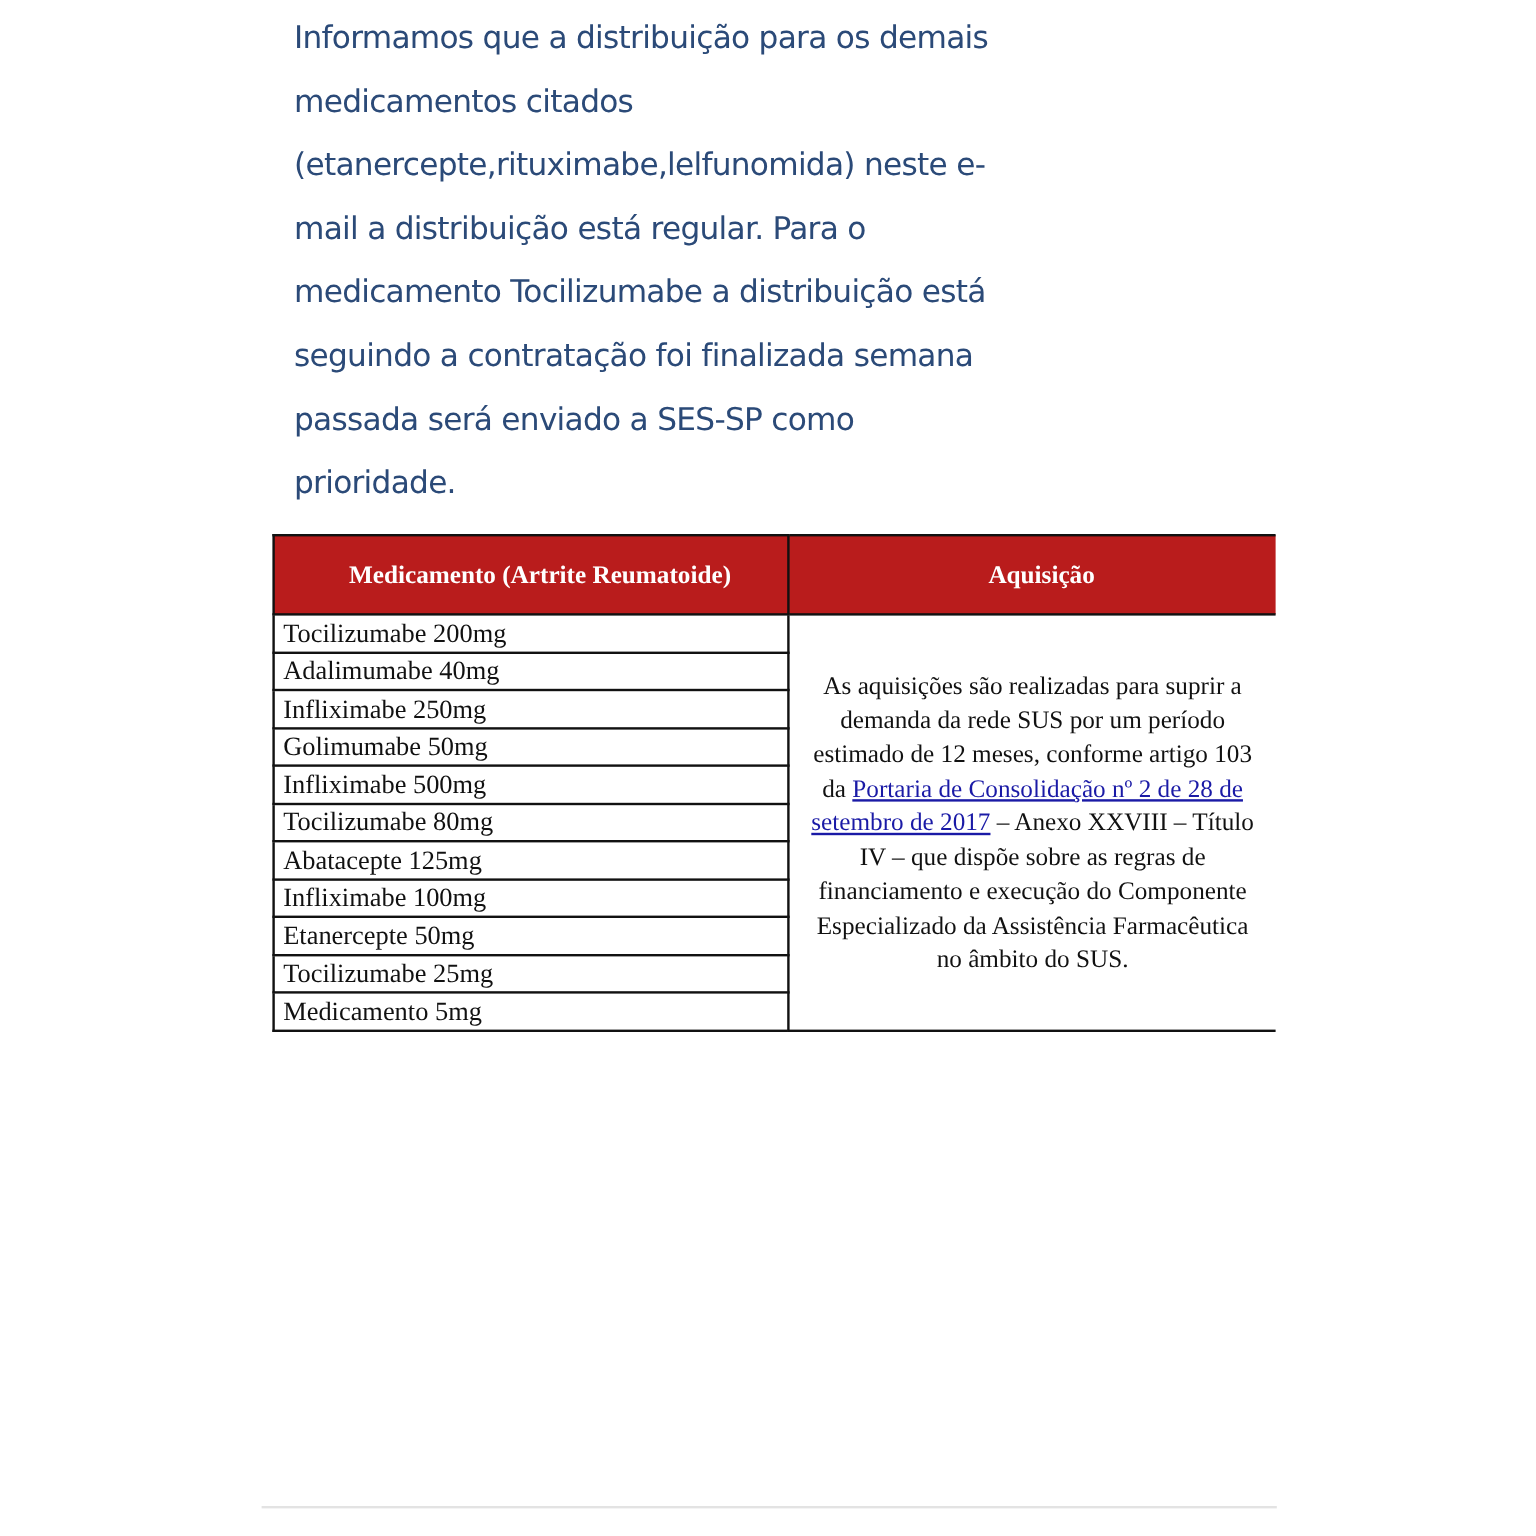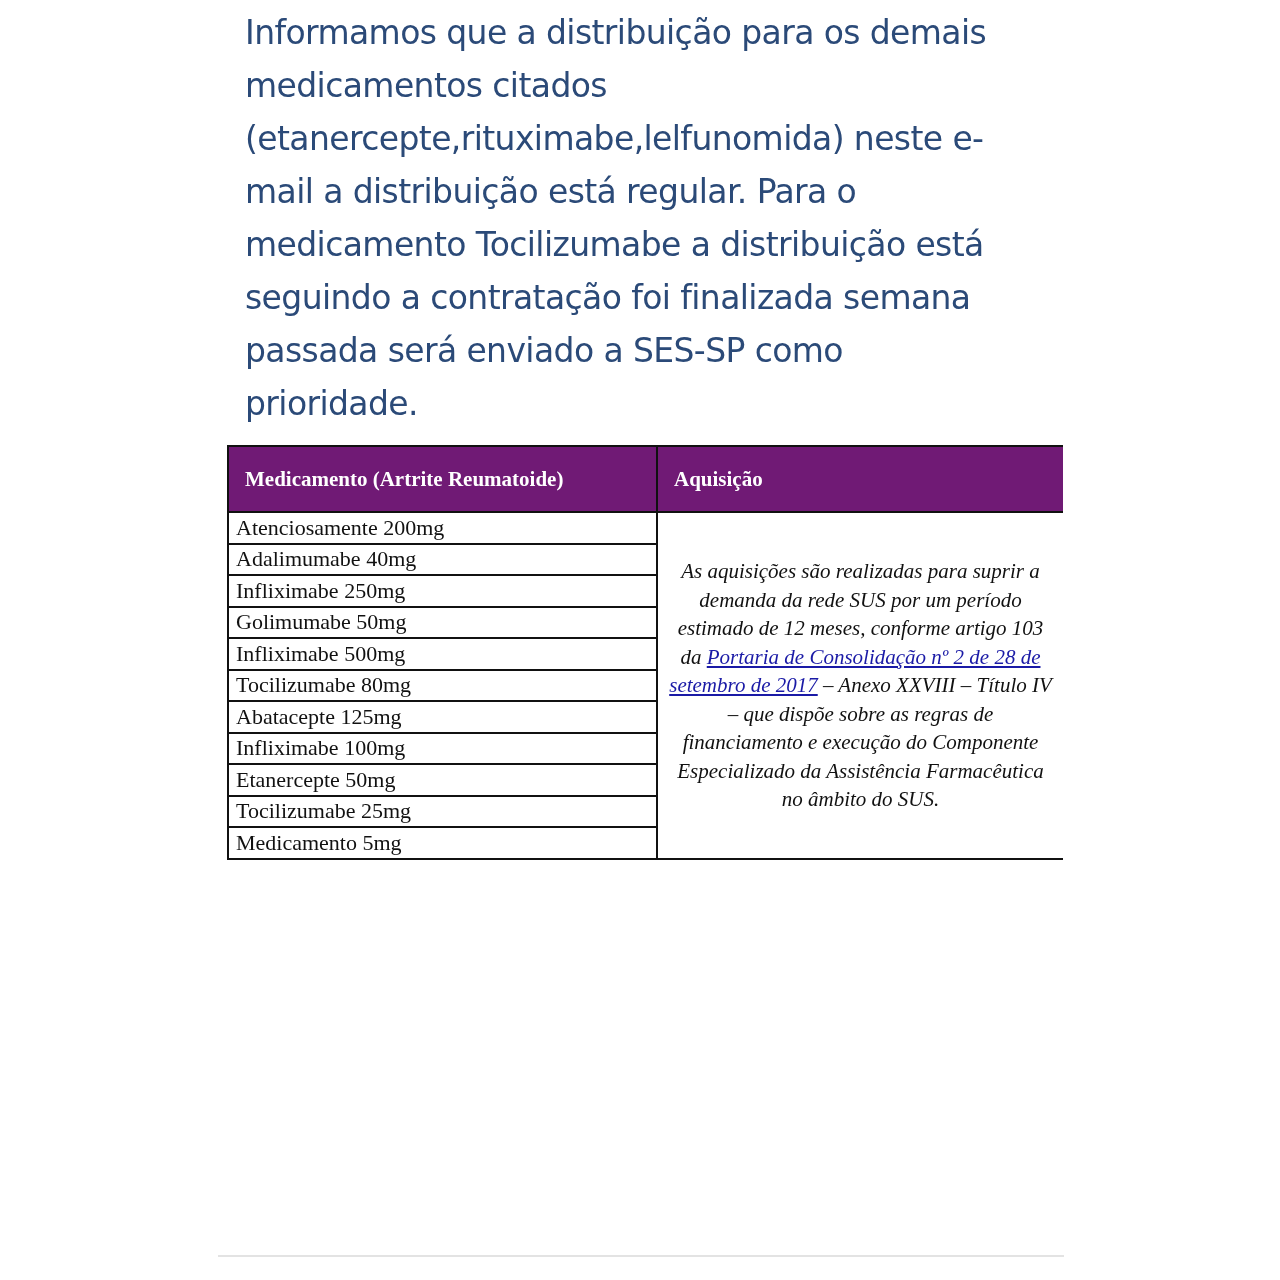--- a/index.html
+++ b/index.html
@@ -1,40 +1,40 @@
 <!DOCTYPE html>
 <html><head>
 <meta charset="utf-8">
 <style>
   html, body { margin: 0; padding: 0; background: #ffffff; }
   body { width: 1280px; height: 1280px; position: relative; overflow: hidden; }
   .intro {
     position: absolute; left: 245px; top: 6px; width: 800px;
-    font-family: "DejaVu Sans", sans-serif; font-size: 33px; line-height: 53px;
+    font-family: "DejaVu Sans", sans-serif; font-size: 26px; line-height: 53px;
     color: #2b4a78; letter-spacing: -0.6px; margin: 0; white-space: pre-line;
   }
   table.med {
     position: absolute; left: 227px; top: 445px; width: 836px;
     border-collapse: collapse; font-family: "Liberation Serif", serif;
   }
   table.med th {
-    background: #701a75; color: #ffffff; font-weight: bold; font-size: 21px;
-    height: 62px; text-align: left; border: 2px solid #111;
+    background: #b91c1c; color: #ffffff; font-weight: bold; font-size: 21px;
+    height: 62px; text-align: center; border: 2px solid #111;
     border-right: 2px solid #111;
     padding-left: 16px;
   }
   table.med th.c2 { border-right: none; margin-top: 48px; }
   table.med td.name {
     width: 420px; font-size: 22px; color: #111; padding: 0 0 0 7px;
     height: 29.5px; line-height: 28px; border: 2px solid #111;
   }
   table.med td.acq {
     border-left: 2px solid #111; border-bottom: 2px solid #111; border-top: none; border-right: none;
     text-align: center; vertical-align: middle; font-size: 21px; line-height: 28.5px;
-    color: #111; padding: 0 10px; font-style: italic;
+    color: #111; padding: 0 10px;
   }
   table.med td.acq a { color: #1a1aa6; text-decoration: underline; }
   .sign { position: absolute; left: 245px; top: 1100px; font-family: "DejaVu Sans", sans-serif; color: #1e1e6e; }
   .sign .greet { font-weight: bold; font-size: 34px; line-height: 52px; letter-spacing: -0.5px; }
   .sign .org { font-size: 33px; line-height: 53px; letter-spacing: -0.6px; white-space: pre-line; }
   .divider { position: absolute; left: 218px; top: 1255px; width: 846px; height: 2px; background: #e3e3e3; }
 </style>
 </head>
 <body>
 
@@ -49,21 +49,21 @@
 
 <table class="med">
   <thead>
     <tr>
       <th class="c1">Medicamento (Artrite Reumatoide)</th>
       <th class="c2">Aquisição</th>
     </tr>
   </thead>
   <tbody>
     <tr>
-      <td class="name">Atenciosamente 200mg</td>
+      <td class="name">Tocilizumabe 200mg</td>
       <td class="acq" rowspan="11">
         <span>As aquisições são realizadas para suprir a demanda da rede SUS por um período estimado de 12 meses, conforme artigo 103 da </span><a href="#">Portaria de Consolidação nº 2 de 28 de setembro de 2017</a><span> – Anexo XXVIII – Título IV – que dispõe sobre as regras de financiamento e execução do Componente Especializado da Assistência Farmacêutica no âmbito do SUS.</span>
       </td>
     </tr>
     <tr>
         <td class="name">Adalimumabe 40mg</td>
       </tr>
     <tr>
         <td class="name">Infliximabe 250mg</td>
       </tr>

